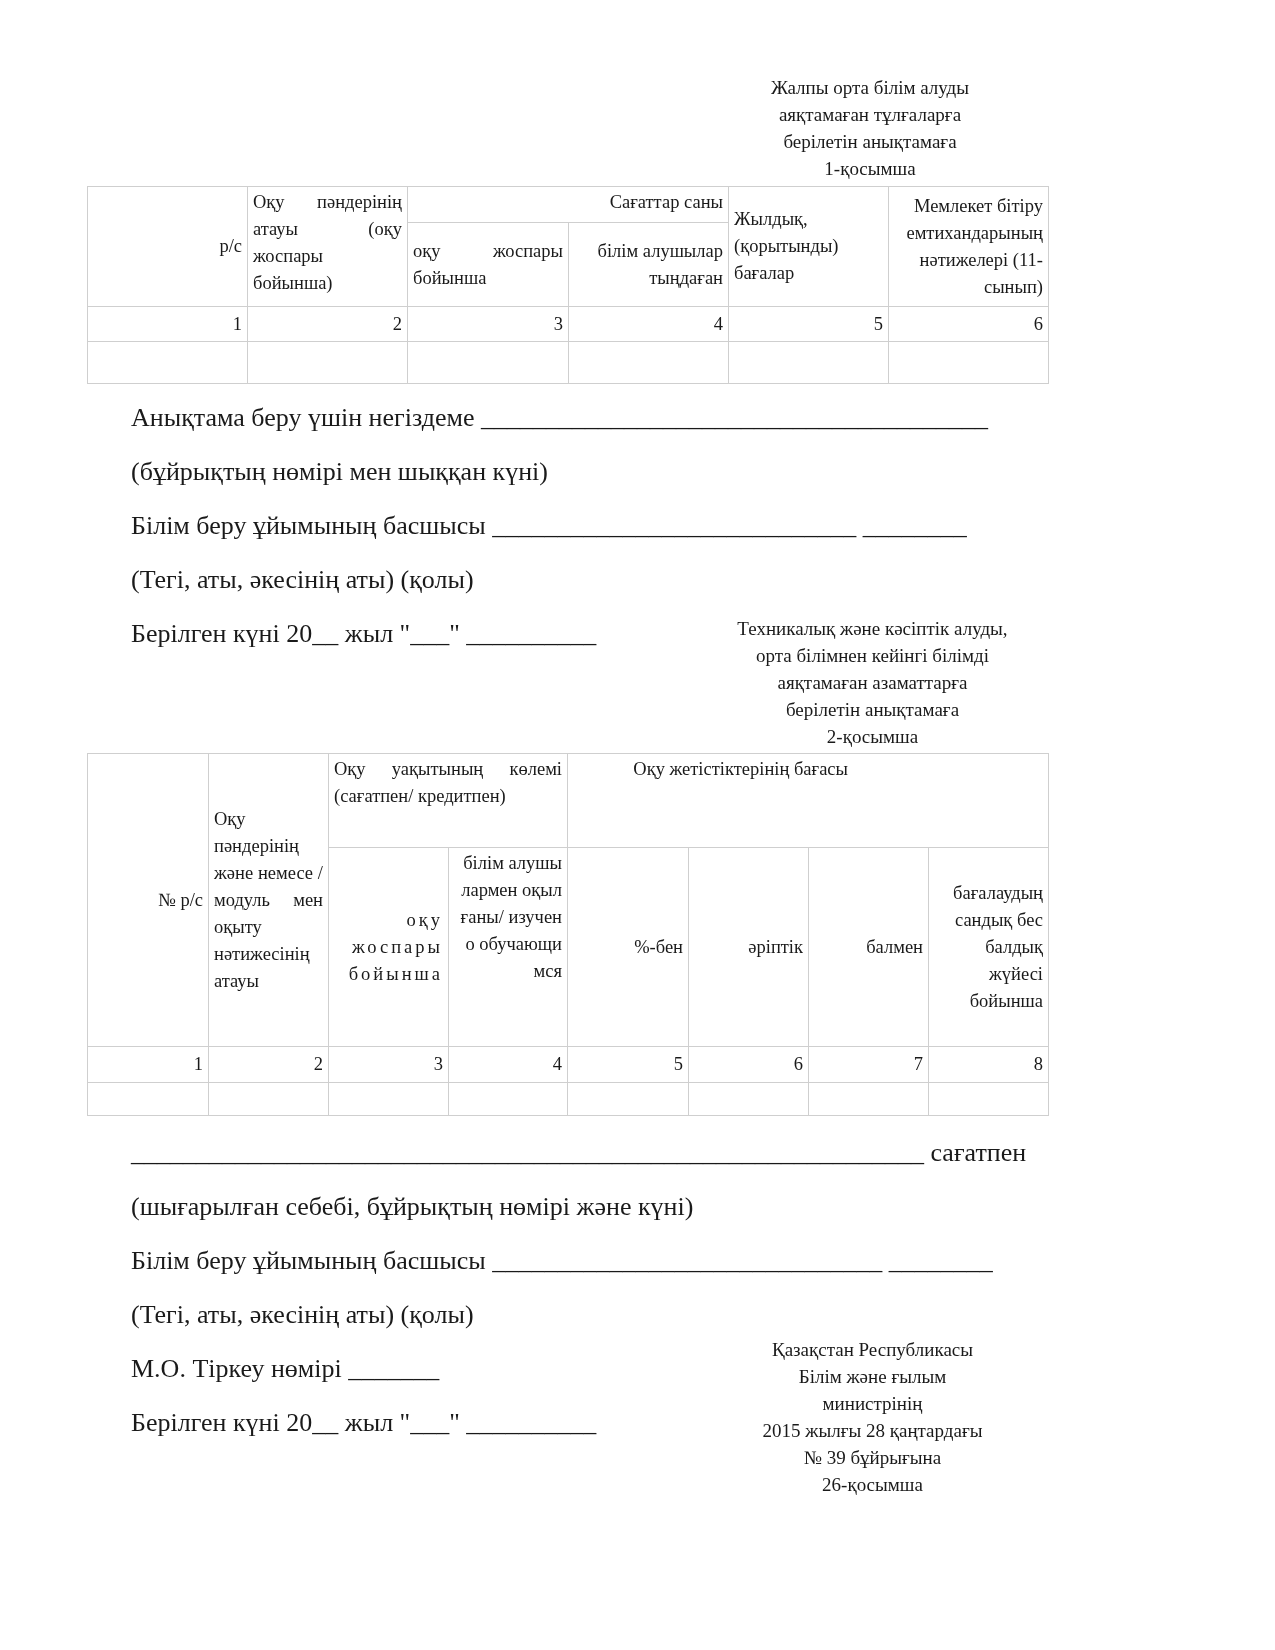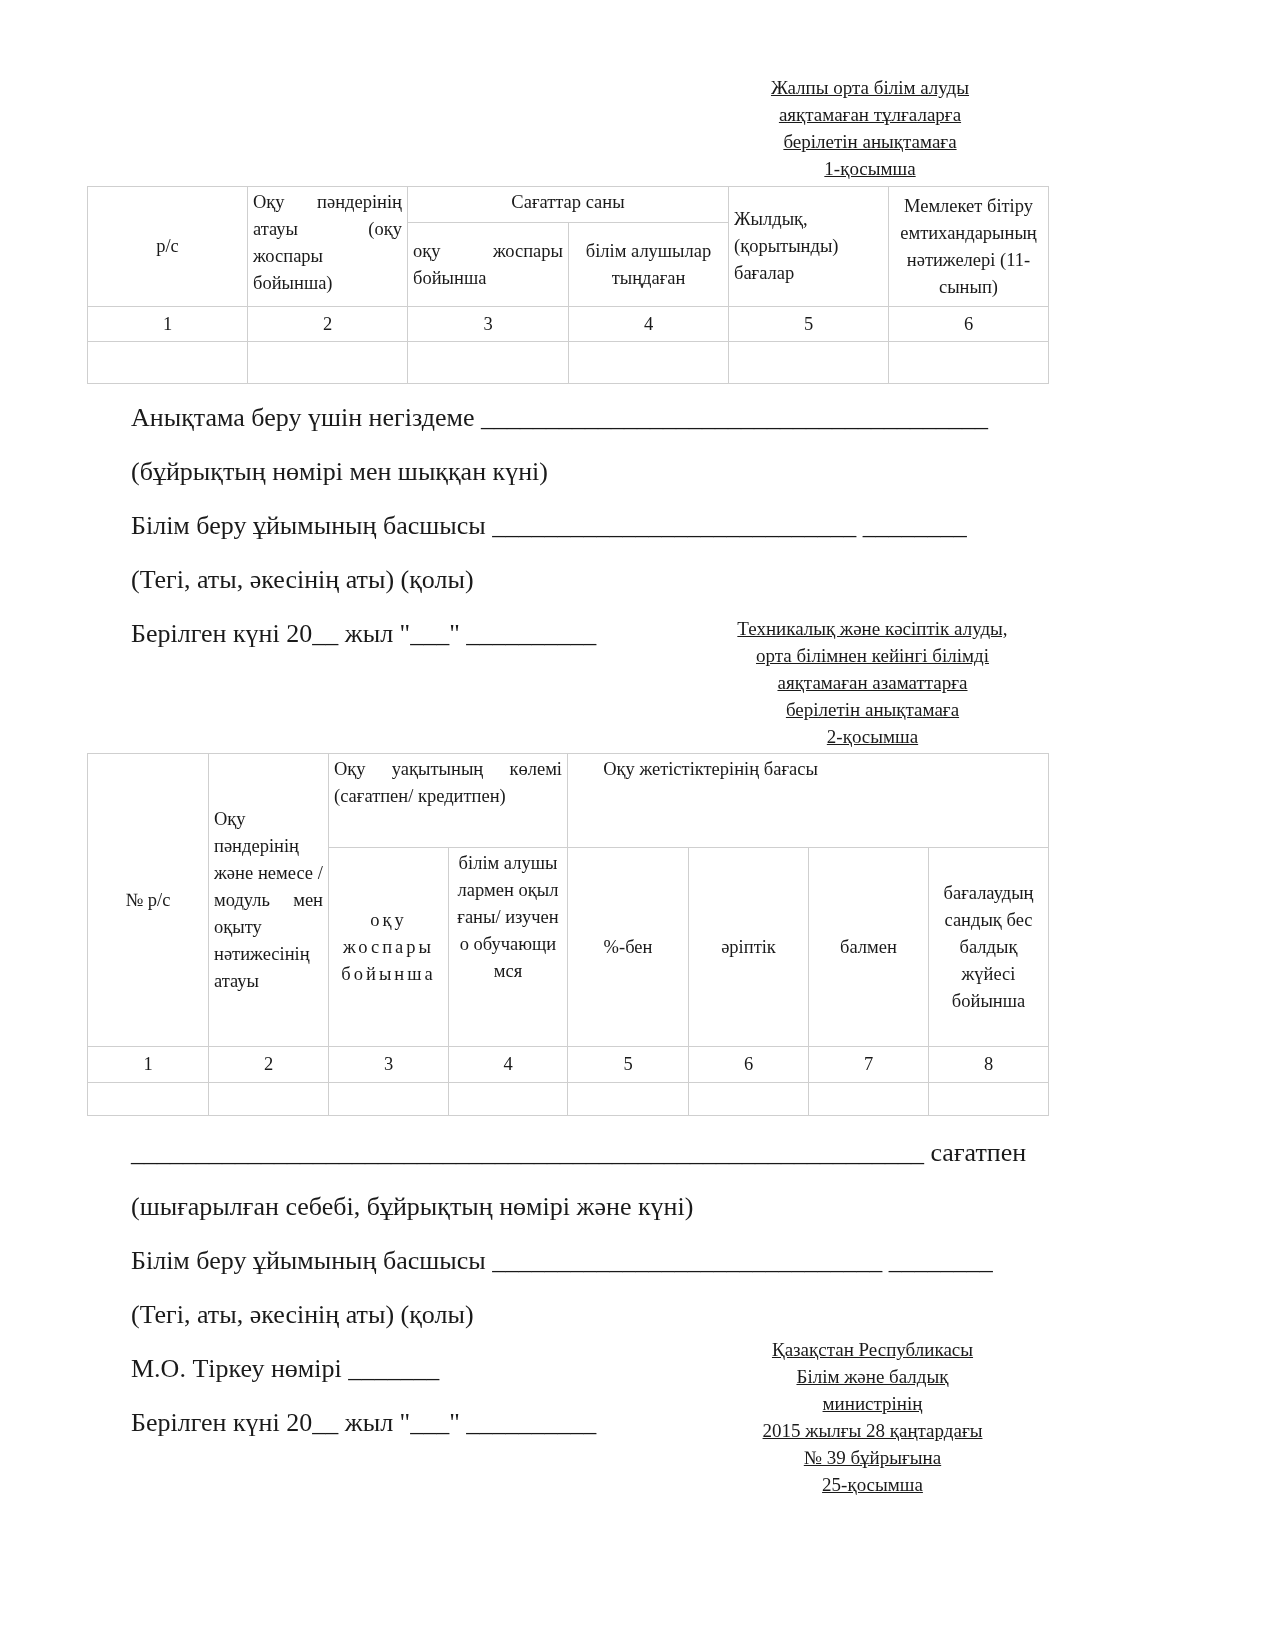--- a/index.html
+++ b/index.html
@@ -1,23 +1,23 @@
 <!DOCTYPE html>
 <html><head>
 <meta charset="utf-8">
 <style>
   html, body { margin: 0; padding: 0; background: #ffffff; }
   body { width: 1275px; height: 1650px; position: relative; overflow: hidden;
          font-family: "Liberation Serif", "DejaVu Serif", serif; color: #1a1a1a; }
   .caption { position: absolute; text-align: center; font-size: 19px; line-height: 27px; }
-  .caption div { white-space: nowrap; text-decoration: underline; }
+  .caption div { white-space: nowrap; }
   table.t { position: absolute; border-collapse: collapse; table-layout: fixed;
             font-size: 18.5px; line-height: 27px; }
   table.t td { border: 1.5px solid #cfcfcf; vertical-align: middle; padding: 2px 5px;
-               text-align: center; overflow: hidden; }
+               text-align: right; overflow: hidden; }
   table.t td.top { vertical-align: top; }
   table.t td.just { text-align: justify; text-align-last: justify; }
   table.t tr.numrow td { vertical-align: middle; }
   .blank-cell { padding: 0 !important; }
   .stripes { height: 100%; width: 100%;
              background: repeating-linear-gradient(to bottom, #ffffff 0px, #ffffff 3px, #cfcfcf 3px, #cfcfcf 4.5px); }
   .lines { position: absolute; left: 131px; font-size: 26px; line-height: 38px; }
   .lines div { white-space: pre; margin-top: 16px; }
   .spaced { letter-spacing: 3px; }
 </style>
@@ -168,18 +168,18 @@
   <div>_____________________________________________________________ сағатпен</div>
   <div>(шығарылған себебі, бұйрықтың нөмірі және күні)</div>
   <div>Білім беру ұйымының басшысы ______________________________ ________</div>
   <div>(Тегі, аты, әкесінің аты) (қолы)</div>
   <div>М.О. Тіркеу нөмірі _______</div>
   <div>Берілген күні 20__ жыл "___" __________</div>
 </div>
 
 <div class="caption" style="left:735px; top:1336px; width:275px;">
   <div>Қазақстан Республикасы</div>
-  <div>Білім және балдық</div>
+  <div>Білім және ғылым</div>
   <div>министрінің</div>
   <div>2015 жылғы 28 қаңтардағы</div>
   <div>№ 39 бұйрығына</div>
-  <div>25-қосымша</div>
+  <div>26-қосымша</div>
 </div>
 
 </body></html>

